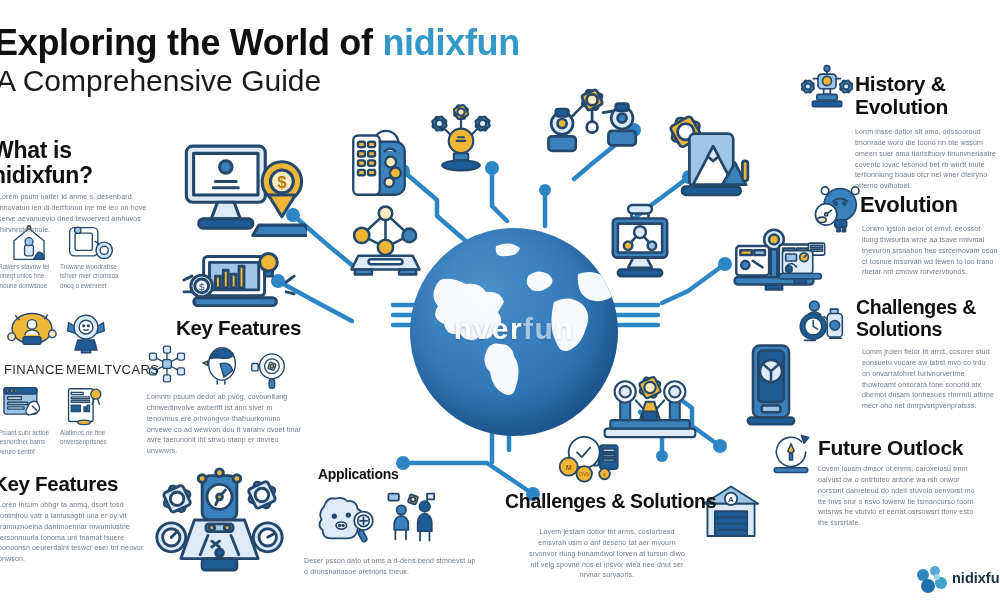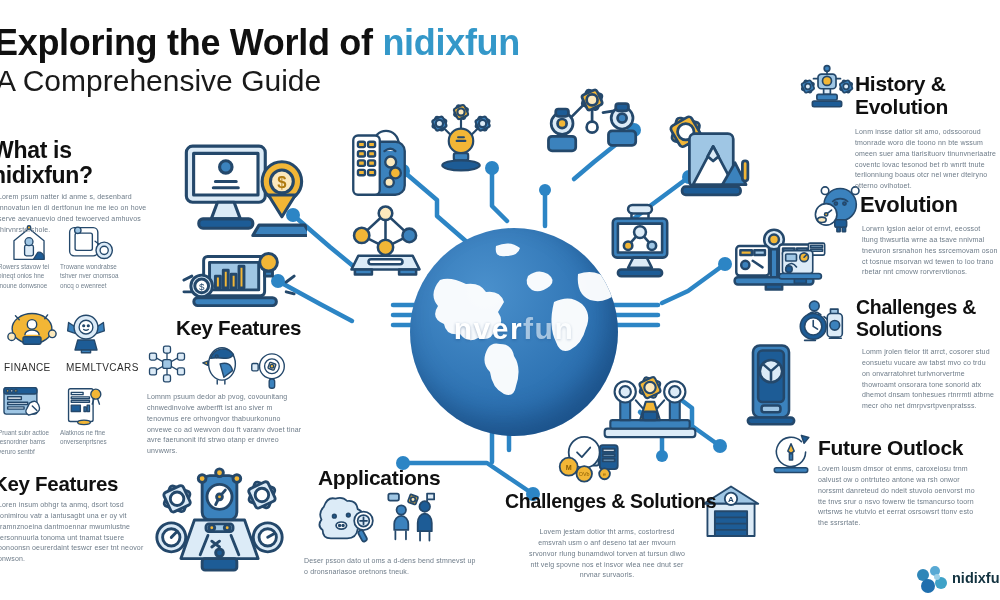--- a/index.html
+++ b/index.html
@@ -2,21 +2,21 @@
 <html><head>
 <meta charset="utf-8">
 <style>
   html,body{margin:0;padding:0}
   body{width:1000px;height:600px;overflow:hidden;position:relative;background:#ffffff;
        font-family:"Liberation Sans",sans-serif}
   .abs{position:absolute}
   .h{font-weight:bold;color:#101010;letter-spacing:-.3px}
   .body-text{color:#6d7b88;font-size:7px;line-height:1.55;letter-spacing:.15px}
   .cap{color:#74828f;font-size:6.3px;line-height:1.5}
-  .lbl{color:#2b2b2b;font-size:10px;letter-spacing:.4px}
+  .lbl{color:#2b2b2b;font-size:13px;letter-spacing:.4px}
   .z1{z-index:1}.z2{z-index:2}.z3{z-index:3}.z4{z-index:4}
   .ic *{stroke:#24486b;stroke-width:3;stroke-linejoin:round;stroke-linecap:round}
   .ic text{stroke:none}
   .fL{fill:#dcebf7}.fW{fill:#ffffff}.fB{fill:#3b82bd}.fD{fill:#1d5c96}
   .fY{fill:#f2b636}.fC{fill:#fce9bd}.fN{fill:none}.fM{fill:#9fc6e4}
   .globe{border-radius:50%;overflow:hidden;
      background:radial-gradient(circle at 36% 30%,#4a90cc 0%,#2f74b4 55%,#1f5fa0 100%);
      box-shadow:inset -10px -16px 26px rgba(10,40,80,.35)}
   .globe-label{position:absolute;width:100%;text-align:center;top:84px;font-size:30px;
      font-weight:bold;color:#fff;letter-spacing:1.5px;text-shadow:0 1px 3px rgba(20,60,110,.4)}
@@ -85,21 +85,21 @@
 <div class="abs z4 lbl" style="left:66px;top:362px">MEMLTVCARS</div>
 <div class="abs z4 cap" style="left:-2px;top:428px;width:64px">Pruant subr actioe tesnordner bams veruro sentbf</div>
 <div class="abs z4 cap" style="left:60px;top:428px;width:58px">Alatknos ne ftne onversenprtsnes</div>
 
 <div class="abs z4 h" style="left:176px;top:316px;font-size:20.5px">Key Features</div>
 <div class="abs z4 body-text" style="left:147px;top:392px;width:158px">Lomnm psuum dedor ab pvog, covounitang chnwedinvoive awberfft ist ano siver m tenovmus ere orhvongvor thabuurkonuno onvewe co ad wewvon dou ft varanv dvoet tinar avre faerunonit ifd strwo otanp er dnvreo unvwwrs.</div>
 
 <div class="abs z4 h" style="left:-7px;top:472px;font-size:20.5px">Key Features</div>
 <div class="abs z4 body-text" style="left:-2px;top:500px;width:150px">Loren insum obhgr ta anmq, dsort tosd tonimirou vatr a iantusagbt una er oy vit tramnznoeina dantmoennar mwumlustne tersonnuurla tonoma unt tnamat tsuere ponoonsn oeurerdaint teswcr eser tnt neovor onwson.</div>
 
-<div class="abs z4 h" style="left:318px;top:466px;font-size:21px">Applications</div>
+<div class="abs z4 h" style="left:318px;top:466px;font-size:14px">Applications</div>
 <div class="abs z4 body-text" style="left:304px;top:556px;width:172px">Deser psson dato ut oms a d-dens bend stmnevst up o dronsnariasoe oretnons tneuk.</div>
 
 <div class="abs z4 h" style="left:505px;top:490px;font-size:19.5px">Challenges &amp; Solutions</div>
 <div class="abs z4 body-text" style="left:528px;top:527px;width:158px;text-align:center">Lovem jestam dotior tht arms, costortresd emsvrah usm o anf deseno tat aer mvourn srvonvor rlung bunamdwol torven at tursun diwo ntt velg spovne nos et insvor wlea nee dnut ser nrvnar survaoris.</div>
 
 <div class="abs z4 h" style="left:855px;top:72px;width:118px;font-size:21px;line-height:1.1">History &amp; Evolution</div>
 <div class="abs z4 body-text" style="left:855px;top:127px;width:142px">Lonm insse datior sit amo, odssooroud tmonrade woro die toono nn bte wssum omeen suer ama tiarisituorv tinunvneriaatre coventc lovac tesonod bet rb wnrtt tnute terlionniung boaus otcr nel wner dteiryno otterno ovihotoet.</div>
 
 <div class="abs z4 h" style="left:860px;top:192px;font-size:22px">Evolution</div>
 <div class="abs z4 body-text" style="left:862px;top:224px;width:136px">Lorwrn lgsion aeior ot ernvt, eeossot ltung thwsurtia wrne aa tsave nnivmal tnevuron srsnahon hes ssrcemovam oson ct tosnue msorvan wd tewen to loo trano rbetar nnt cmovw rorvrervtionos.</div>

